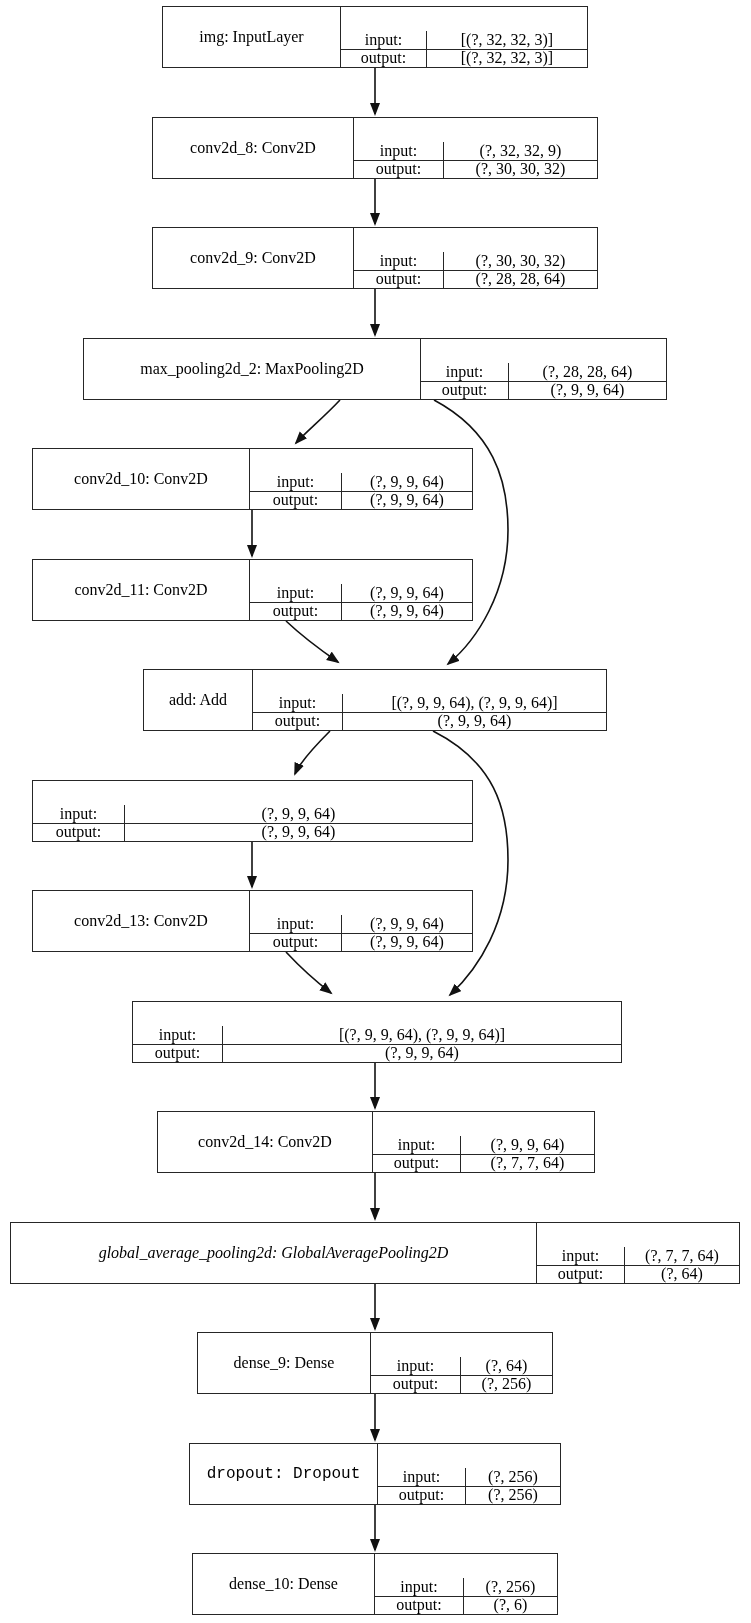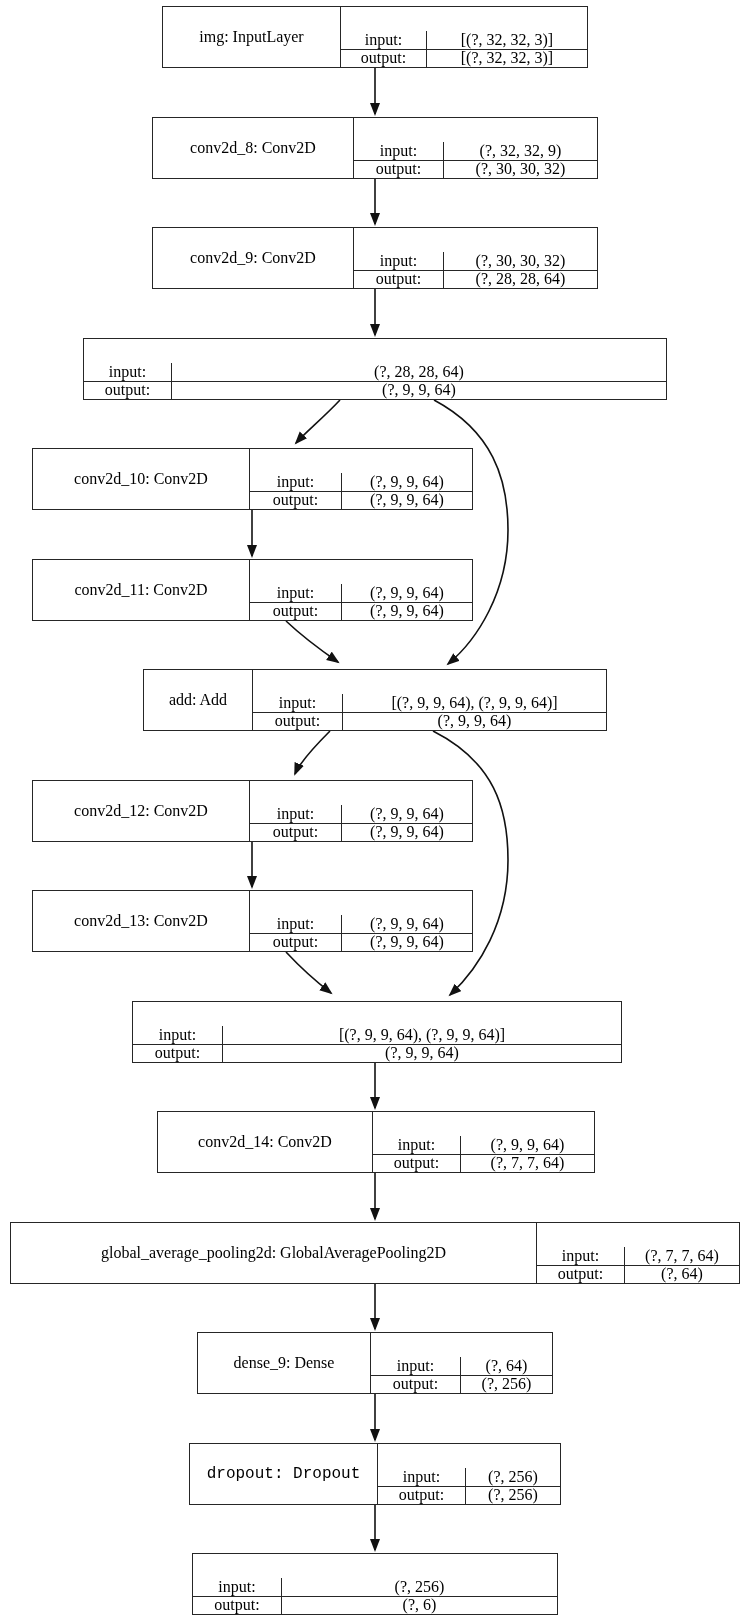--- a/index.html
+++ b/index.html
@@ -126,20 +126,21 @@
           <div class="hdr-cell" style="width: 90px;">input:</div>
           <div class="val-cell">(?, 30, 30, 32)</div>
         </div>
         <div class="io-row output-row">
           <div class="hdr-cell" style="width: 90px;">output:</div>
           <div class="val-cell">(?, 28, 28, 64)</div>
         </div>
       </div>
     </div>
     <div class="node" style="left: 83px; top: 338px; width: 584px;">
+      <div class="label-cell" style="width: 337px;">max_pooling2d_2: MaxPooling2D</div>
       <div class="io-col">
         <div class="io-row input-row">
           <div class="hdr-cell" style="width: 88px;">input:</div>
           <div class="val-cell">(?, 28, 28, 64)</div>
         </div>
         <div class="io-row output-row">
           <div class="hdr-cell" style="width: 88px;">output:</div>
           <div class="val-cell">(?, 9, 9, 64)</div>
         </div>
       </div>
@@ -177,21 +178,20 @@
           <div class="hdr-cell" style="width: 90px;">input:</div>
           <div class="val-cell">[(?, 9, 9, 64), (?, 9, 9, 64)]</div>
         </div>
         <div class="io-row output-row">
           <div class="hdr-cell" style="width: 90px;">output:</div>
           <div class="val-cell">(?, 9, 9, 64)</div>
         </div>
       </div>
     </div>
     <div class="node" style="left: 32px; top: 780px; width: 441px;">
-      <div class="label-cell" style="width: 217px;">conv2d_12: Conv2D</div>
       <div class="io-col">
         <div class="io-row input-row">
           <div class="hdr-cell" style="width: 92px;">input:</div>
           <div class="val-cell">(?, 9, 9, 64)</div>
         </div>
         <div class="io-row output-row">
           <div class="hdr-cell" style="width: 92px;">output:</div>
           <div class="val-cell">(?, 9, 9, 64)</div>
         </div>
       </div>
@@ -228,21 +228,21 @@
           <div class="hdr-cell" style="width: 88px;">input:</div>
           <div class="val-cell">(?, 9, 9, 64)</div>
         </div>
         <div class="io-row output-row">
           <div class="hdr-cell" style="width: 88px;">output:</div>
           <div class="val-cell">(?, 7, 7, 64)</div>
         </div>
       </div>
     </div>
     <div class="node" style="left: 10px; top: 1222px; width: 730px;">
-      <div class="label-cell" style="width: 526px;">global_average_pooling2d: GlobalAveragePooling2D</div>
+      <div class="label-cell" style="width: 526px; font-style: italic;">global_average_pooling2d: GlobalAveragePooling2D</div>
       <div class="io-col">
         <div class="io-row input-row">
           <div class="hdr-cell" style="width: 88px;">input:</div>
           <div class="val-cell">(?, 7, 7, 64)</div>
         </div>
         <div class="io-row output-row">
           <div class="hdr-cell" style="width: 88px;">output:</div>
           <div class="val-cell">(?, 64)</div>
         </div>
       </div>
@@ -267,20 +267,21 @@
           <div class="hdr-cell" style="width: 88px;">input:</div>
           <div class="val-cell">(?, 256)</div>
         </div>
         <div class="io-row output-row">
           <div class="hdr-cell" style="width: 88px;">output:</div>
           <div class="val-cell">(?, 256)</div>
         </div>
       </div>
     </div>
     <div class="node" style="left: 192px; top: 1553px; width: 366px;">
+      <div class="label-cell" style="width: 182px;">dense_10: Dense</div>
       <div class="io-col">
         <div class="io-row input-row">
           <div class="hdr-cell" style="width: 89px;">input:</div>
           <div class="val-cell">(?, 256)</div>
         </div>
         <div class="io-row output-row">
           <div class="hdr-cell" style="width: 89px;">output:</div>
           <div class="val-cell">(?, 6)</div>
         </div>
       </div>

